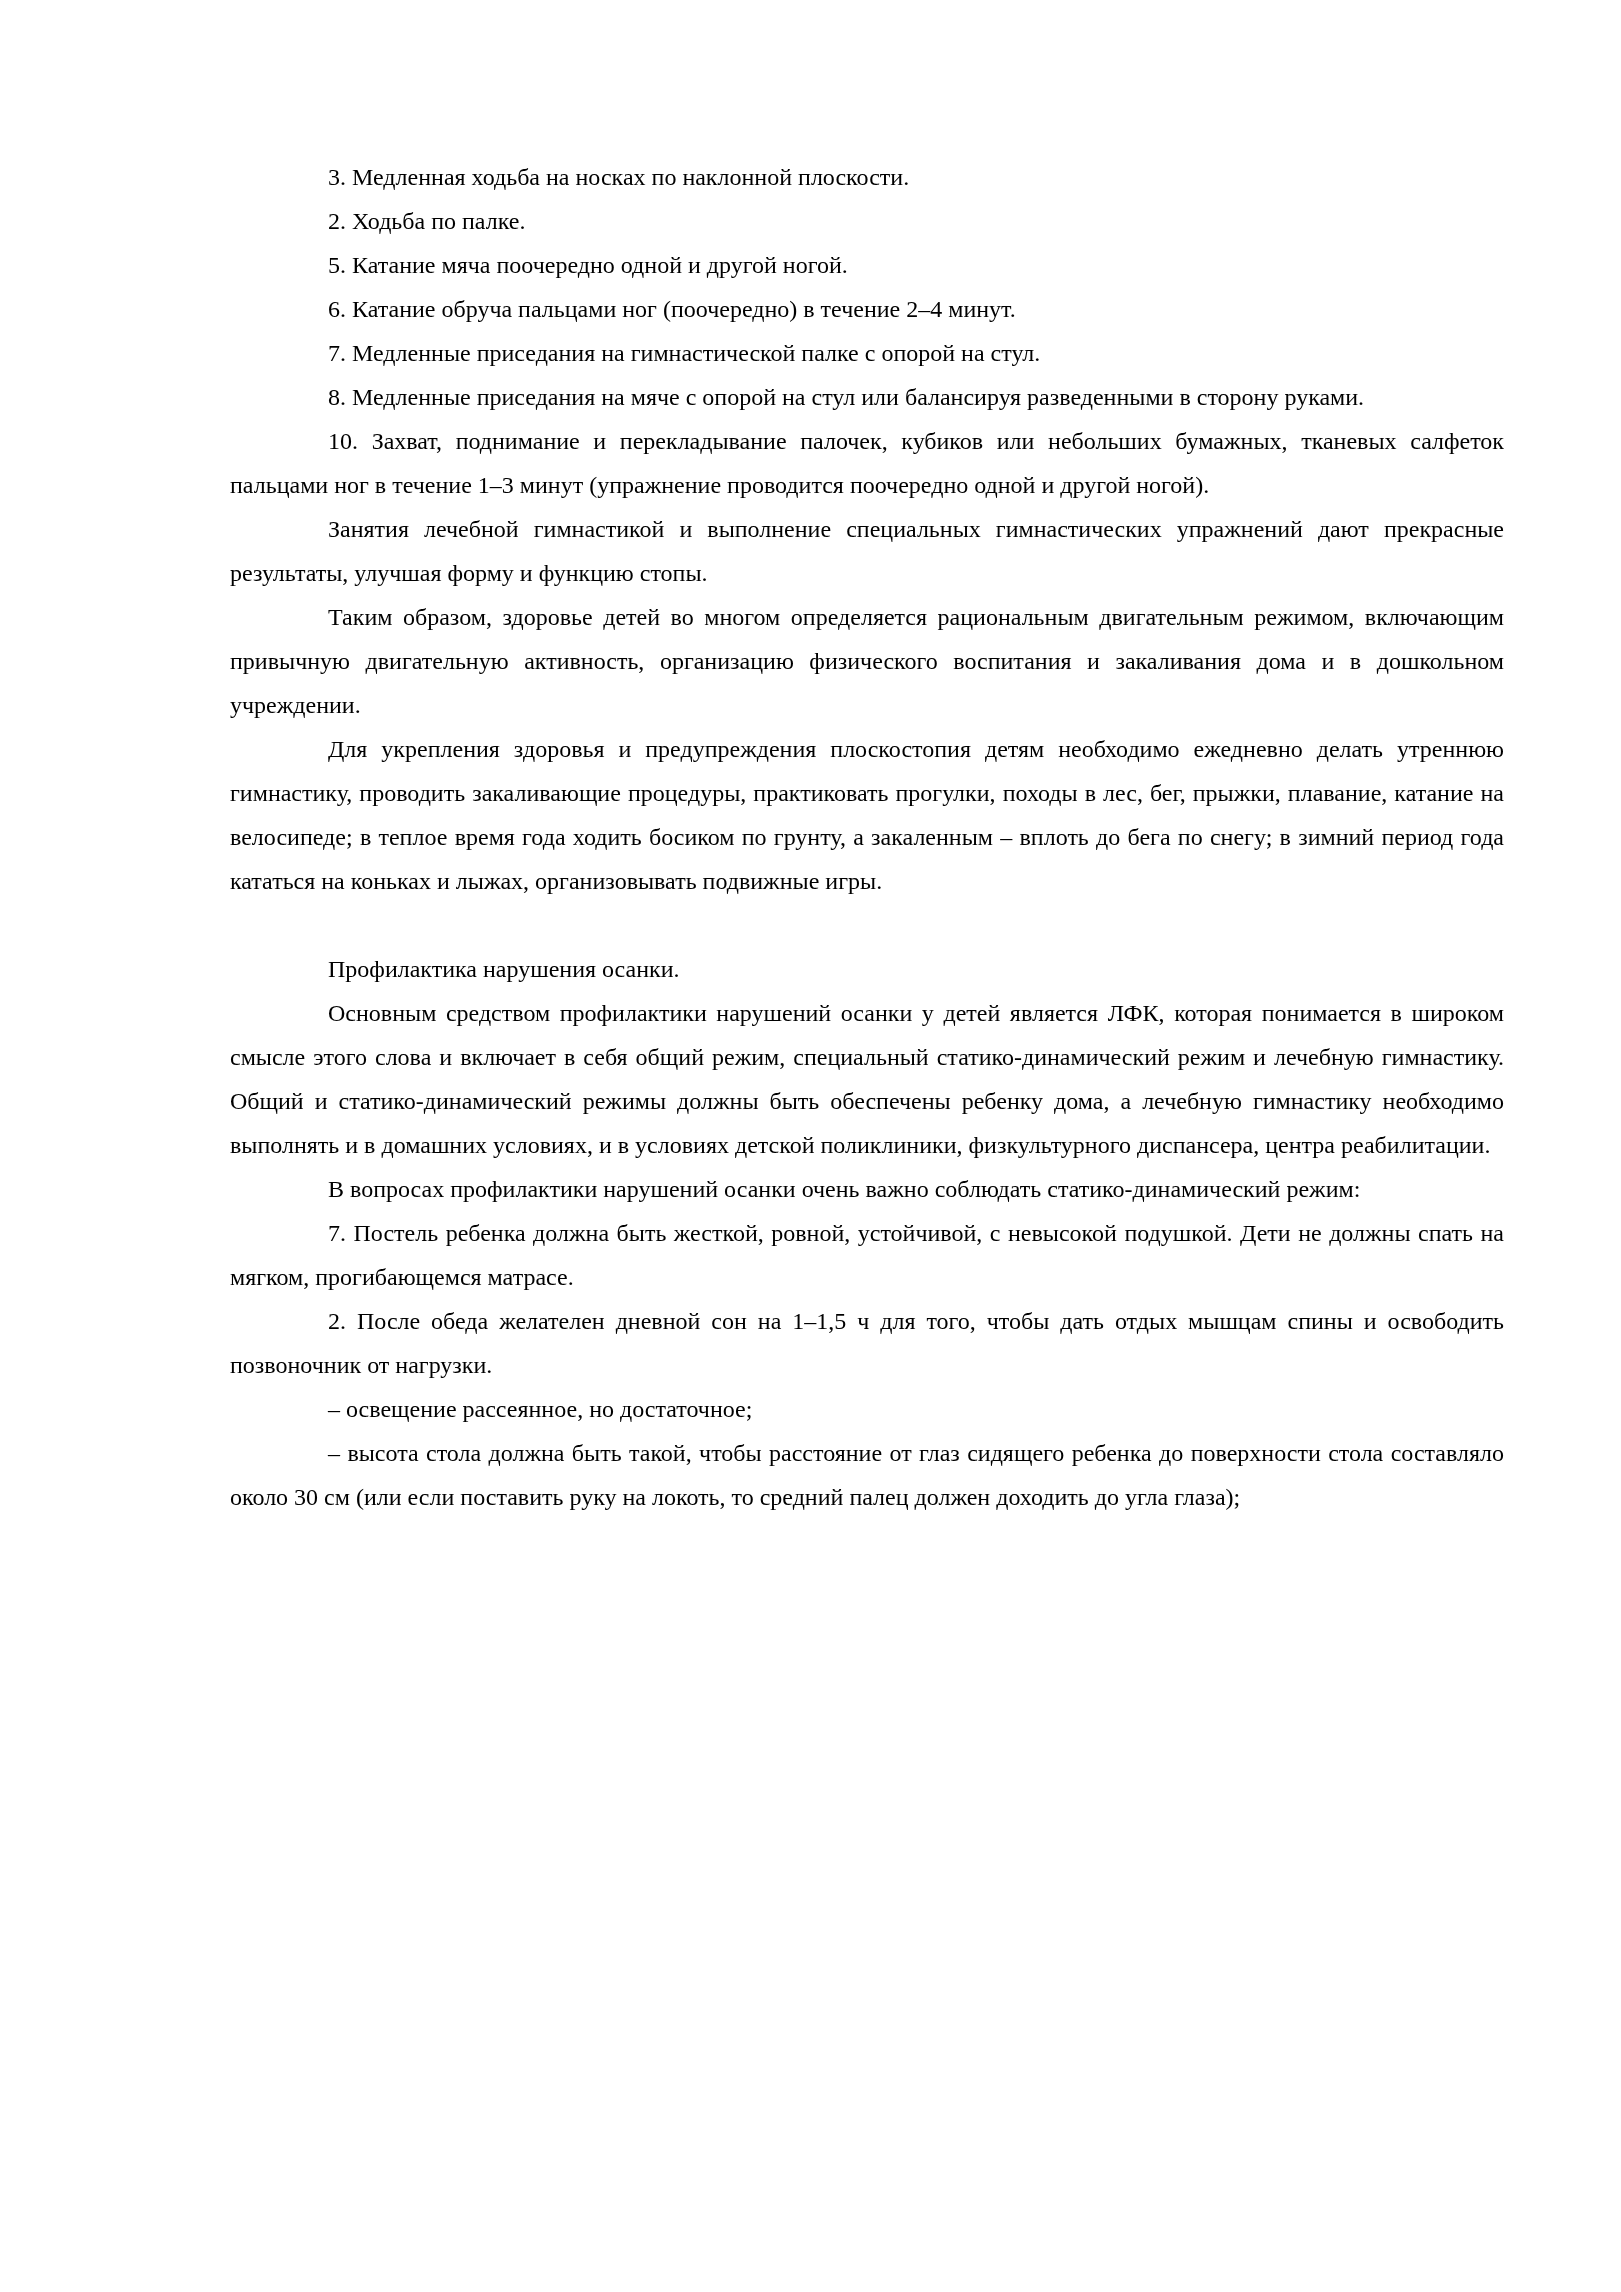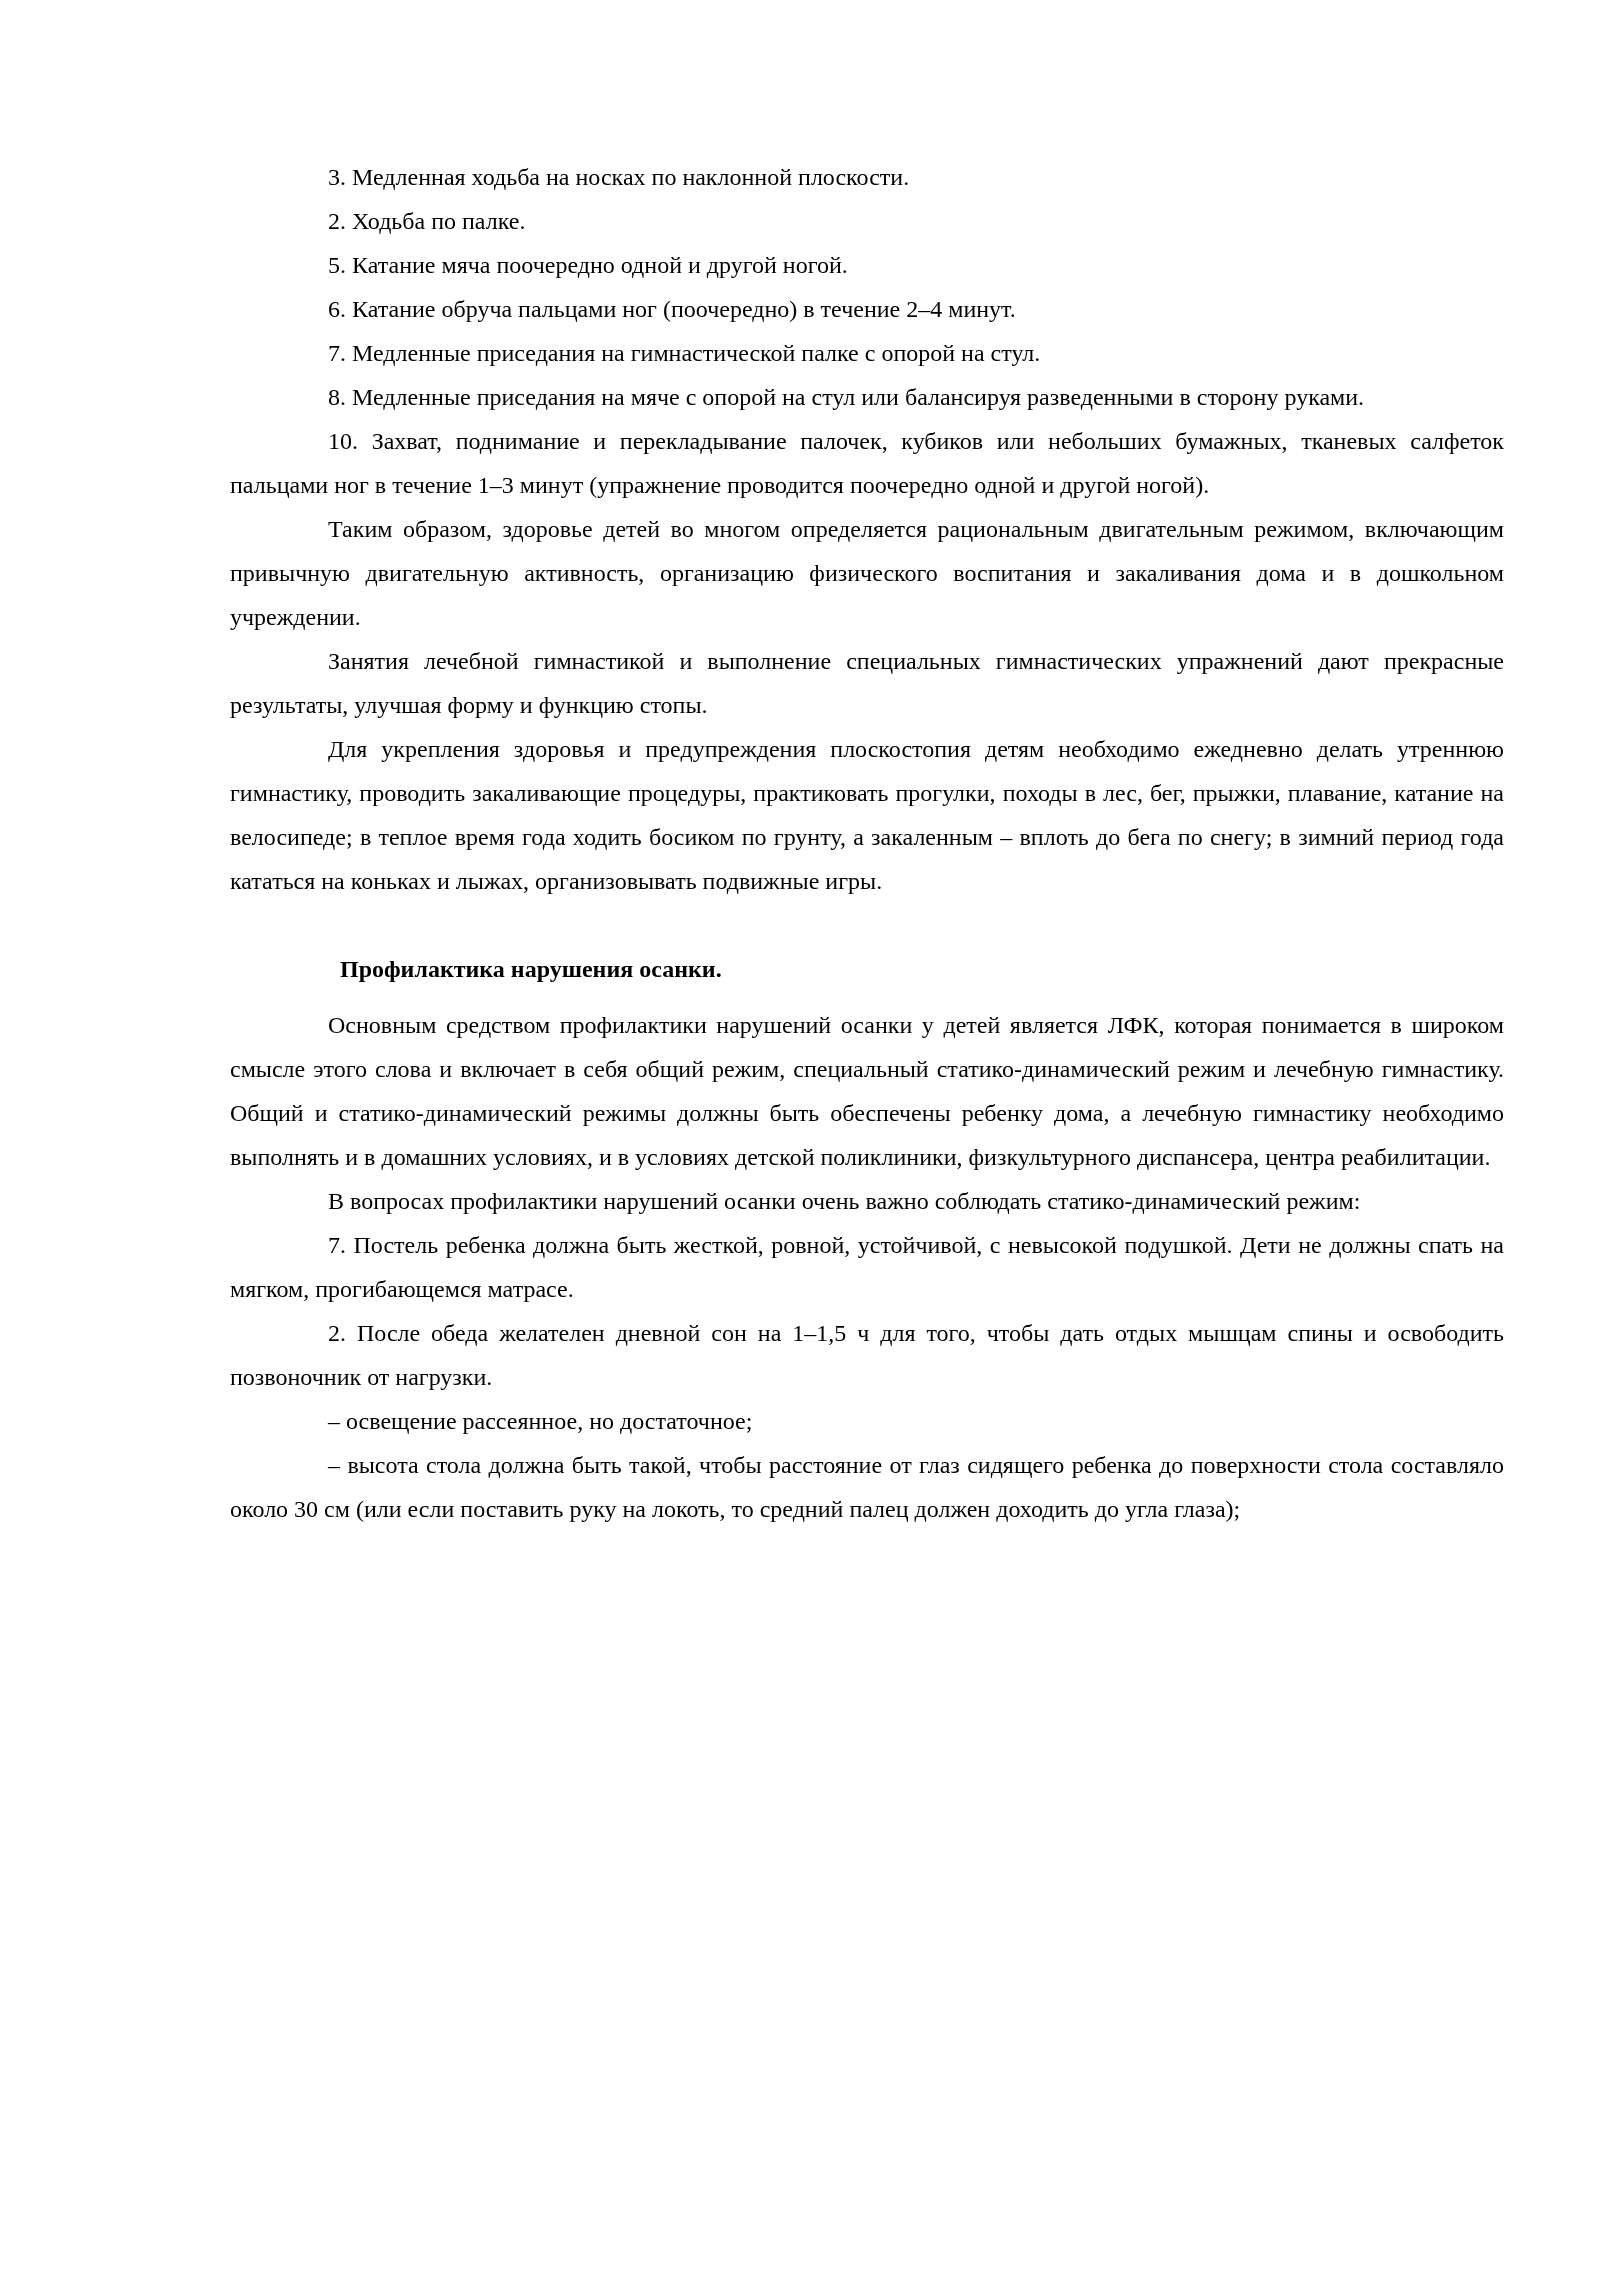--- a/index.html
+++ b/index.html
@@ -22,40 +22,40 @@
       font-size: 24px;
       line-height: 44px;
       color: #000000;
       text-align: justify;
     }
     .p {
       margin: 0;
       text-indent: 98px;
     }
     .heading {
-      margin: 12px;
+      margin: 0;
       margin-top: 44px;
       text-indent: 98px;
-      font-weight: bold;
+      font-weight: normal;
     }
   </style>
 </head>
 <body>
 
 <div class="page">
   <p class="p">3. Медленная ходьба на носках по наклонной плоскости.</p>
   <p class="p">2. Ходьба по палке.</p>
   <p class="p">5. Катание мяча поочередно одной и другой ногой.</p>
   <p class="p">6. Катание обруча пальцами ног (поочередно) в течение 2–4 минут.</p>
   <p class="p">7. Медленные приседания на гимнастической палке с опорой на стул.</p>
   <p class="p">8. Медленные приседания на мяче с опорой на стул или балансируя разведенными в сторону руками.</p>
   <p class="p">10. Захват, поднимание и перекладывание палочек, кубиков или небольших бумажных, тканевых салфеток пальцами ног в течение 1–3 минут (упражнение проводится поочередно одной и другой ногой).</p>
 
+  <p class="p">Занятия лечебной гимнастикой и выполнение специальных гимнастических упражнений дают прекрасные результаты, улучшая форму и функцию стопы.</p>
   <p class="p">Таким образом, здоровье детей во многом определяется рациональным двигательным режимом, включающим привычную двигательную активность, организацию физического воспитания и закаливания дома и в дошкольном учреждении.</p>
-  <p class="p">Занятия лечебной гимнастикой и выполнение специальных гимнастических упражнений дают прекрасные результаты, улучшая форму и функцию стопы.</p>
   <p class="p">Для укрепления здоровья и предупреждения плоскостопия детям необходимо ежедневно делать утреннюю гимнастику, проводить закаливающие процедуры, практиковать прогулки, походы в лес, бег, прыжки, плавание, катание на велосипеде; в теплое время года ходить босиком по грунту, а закаленным – вплоть до бега по снегу; в зимний период года кататься на коньках и лыжах, организовывать подвижные игры.</p>
 
   <p class="heading">Профилактика нарушения осанки.</p>
 
   <p class="p">Основным средством профилактики нарушений осанки у детей является ЛФК, которая понимается в широком смысле этого слова и включает в себя общий режим, специальный статико-динамический режим и лечебную гимнастику. Общий и статико-динамический режимы должны быть обеспечены ребенку дома, а лечебную гимнастику необходимо выполнять и в домашних условиях, и в условиях детской поликлиники, физкультурного диспансера, центра реабилитации.</p>
   <p class="p">В вопросах профилактики нарушений осанки очень важно соблюдать статико-динамический режим:</p>
 
   <p class="p">7. Постель ребенка должна быть жесткой, ровной, устойчивой, с невысокой подушкой. Дети не должны спать на мягком, прогибающемся матрасе.</p>
   <p class="p">2. После обеда желателен дневной сон на 1–1,5 ч для того, чтобы дать отдых мышцам спины и освободить позвоночник от нагрузки.</p>
   <p class="p">– освещение рассеянное, но достаточное;</p>

